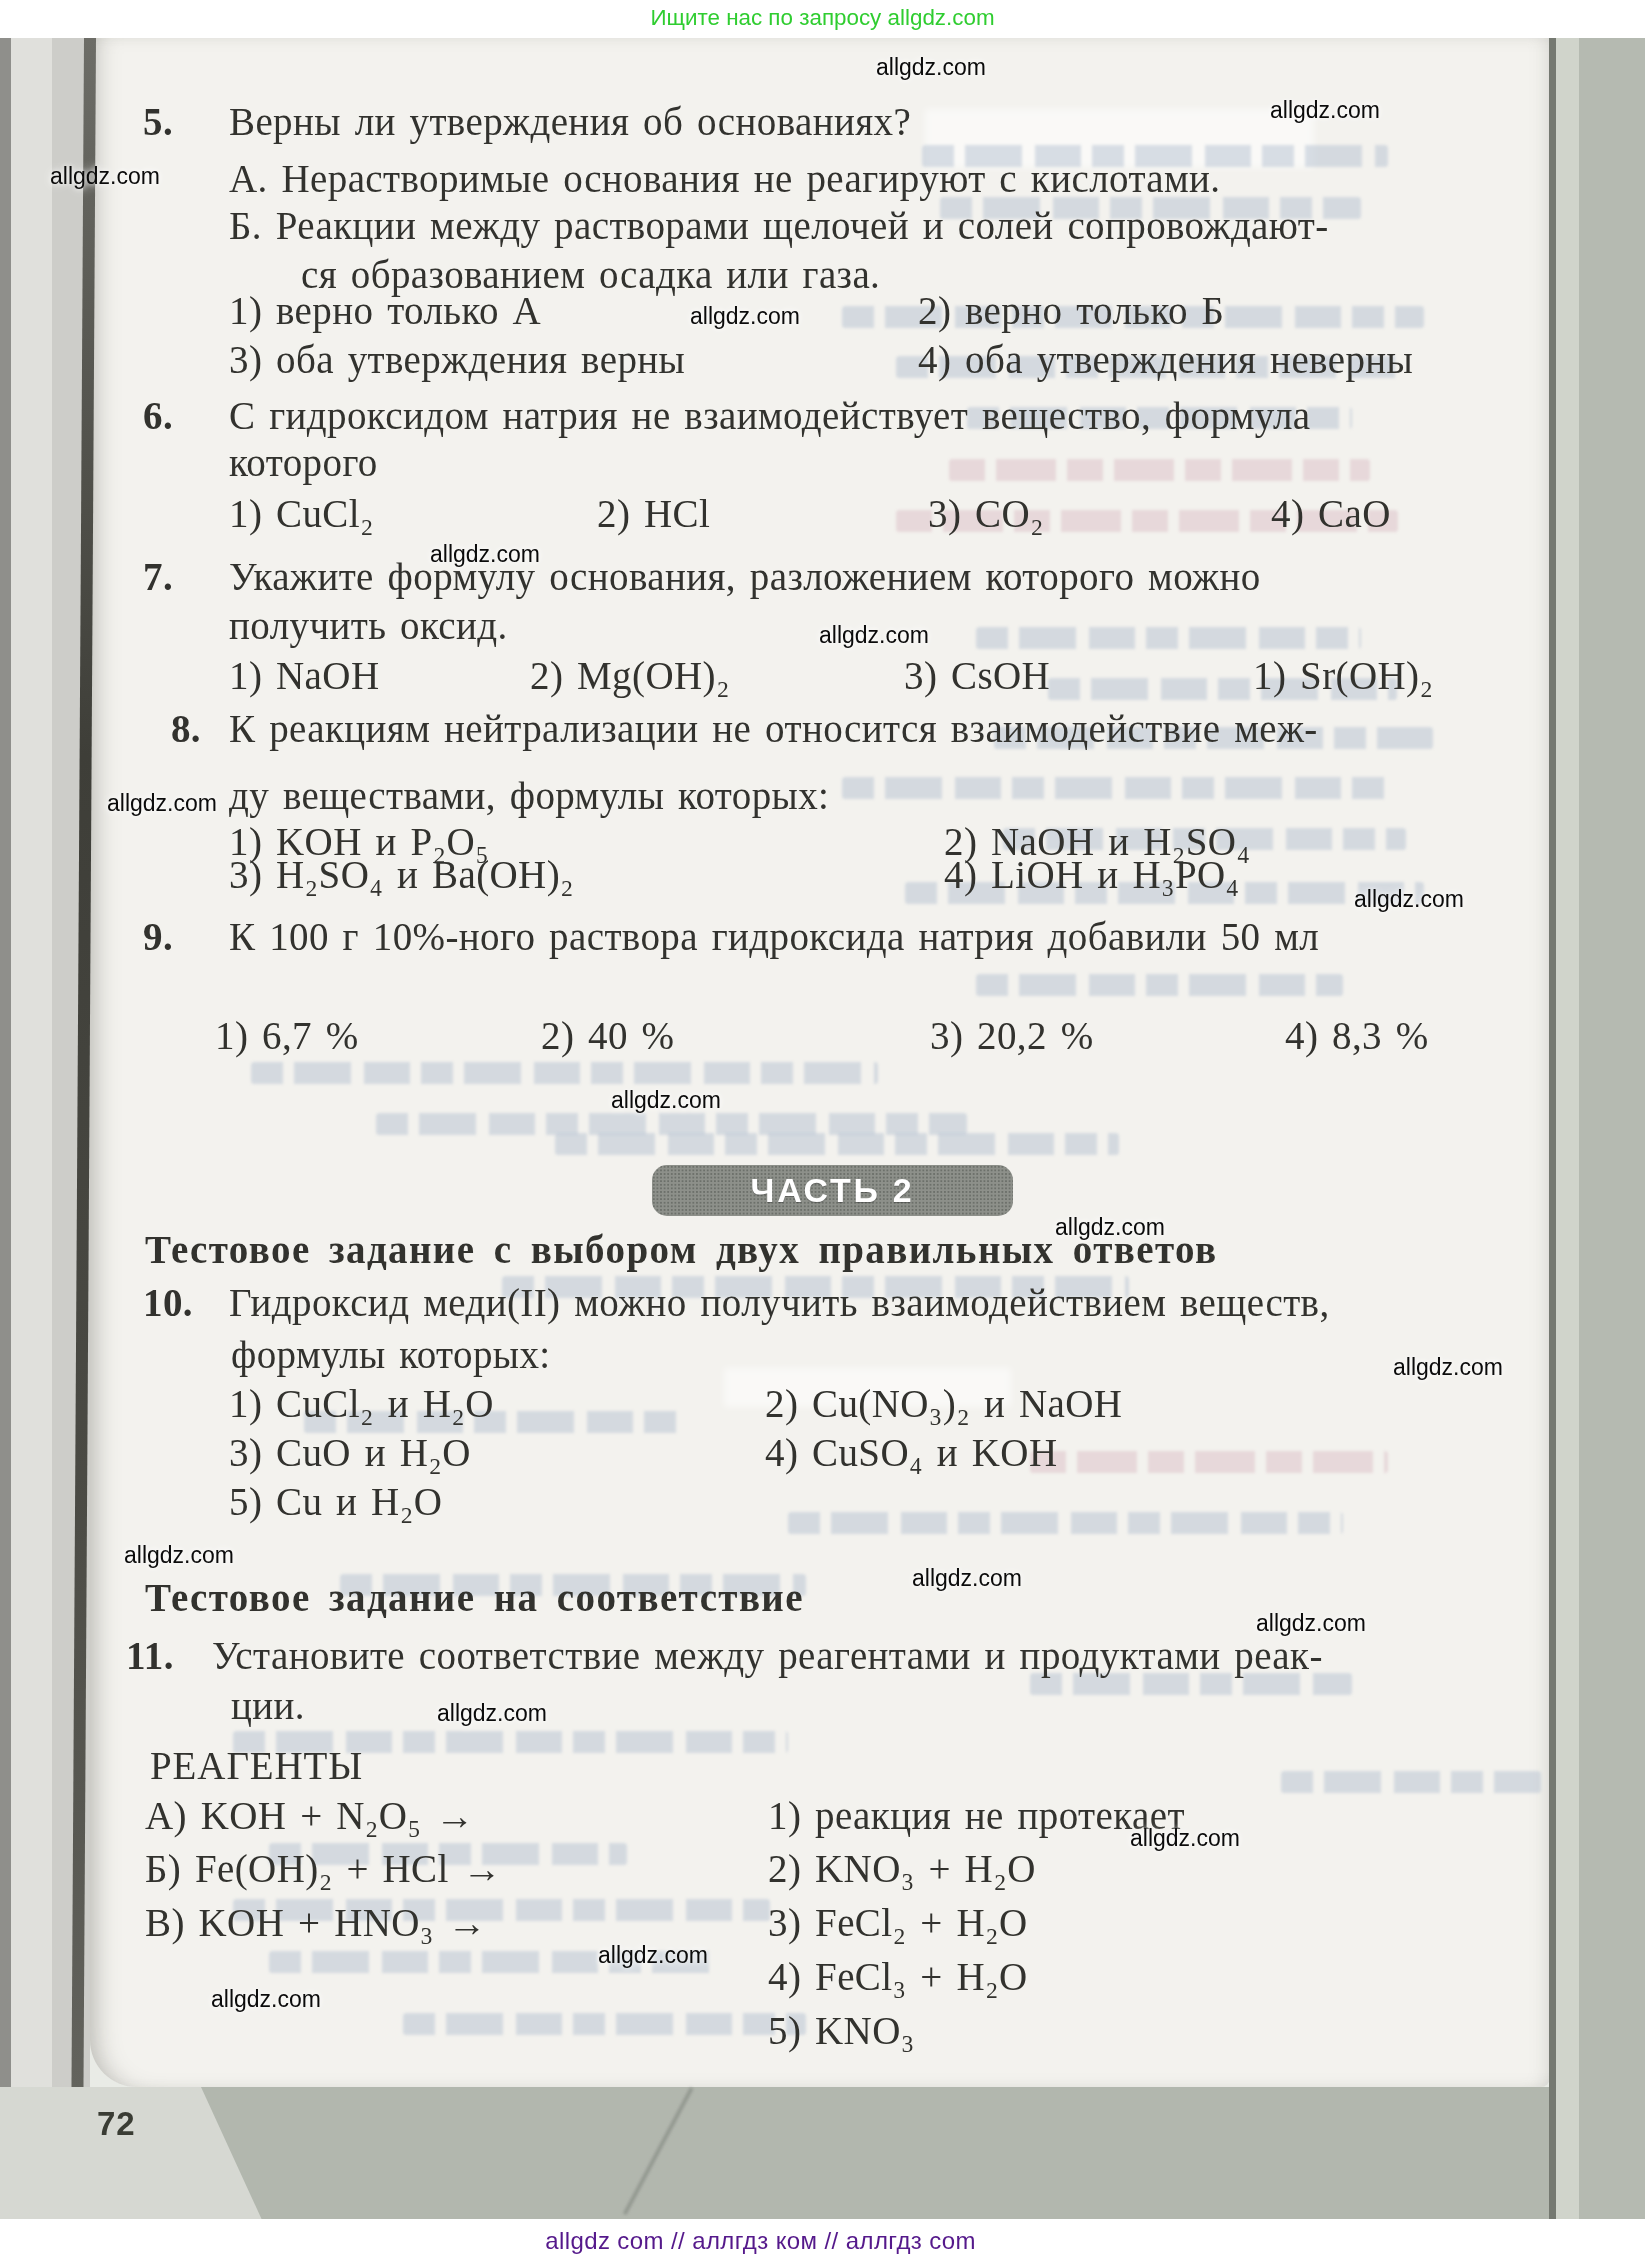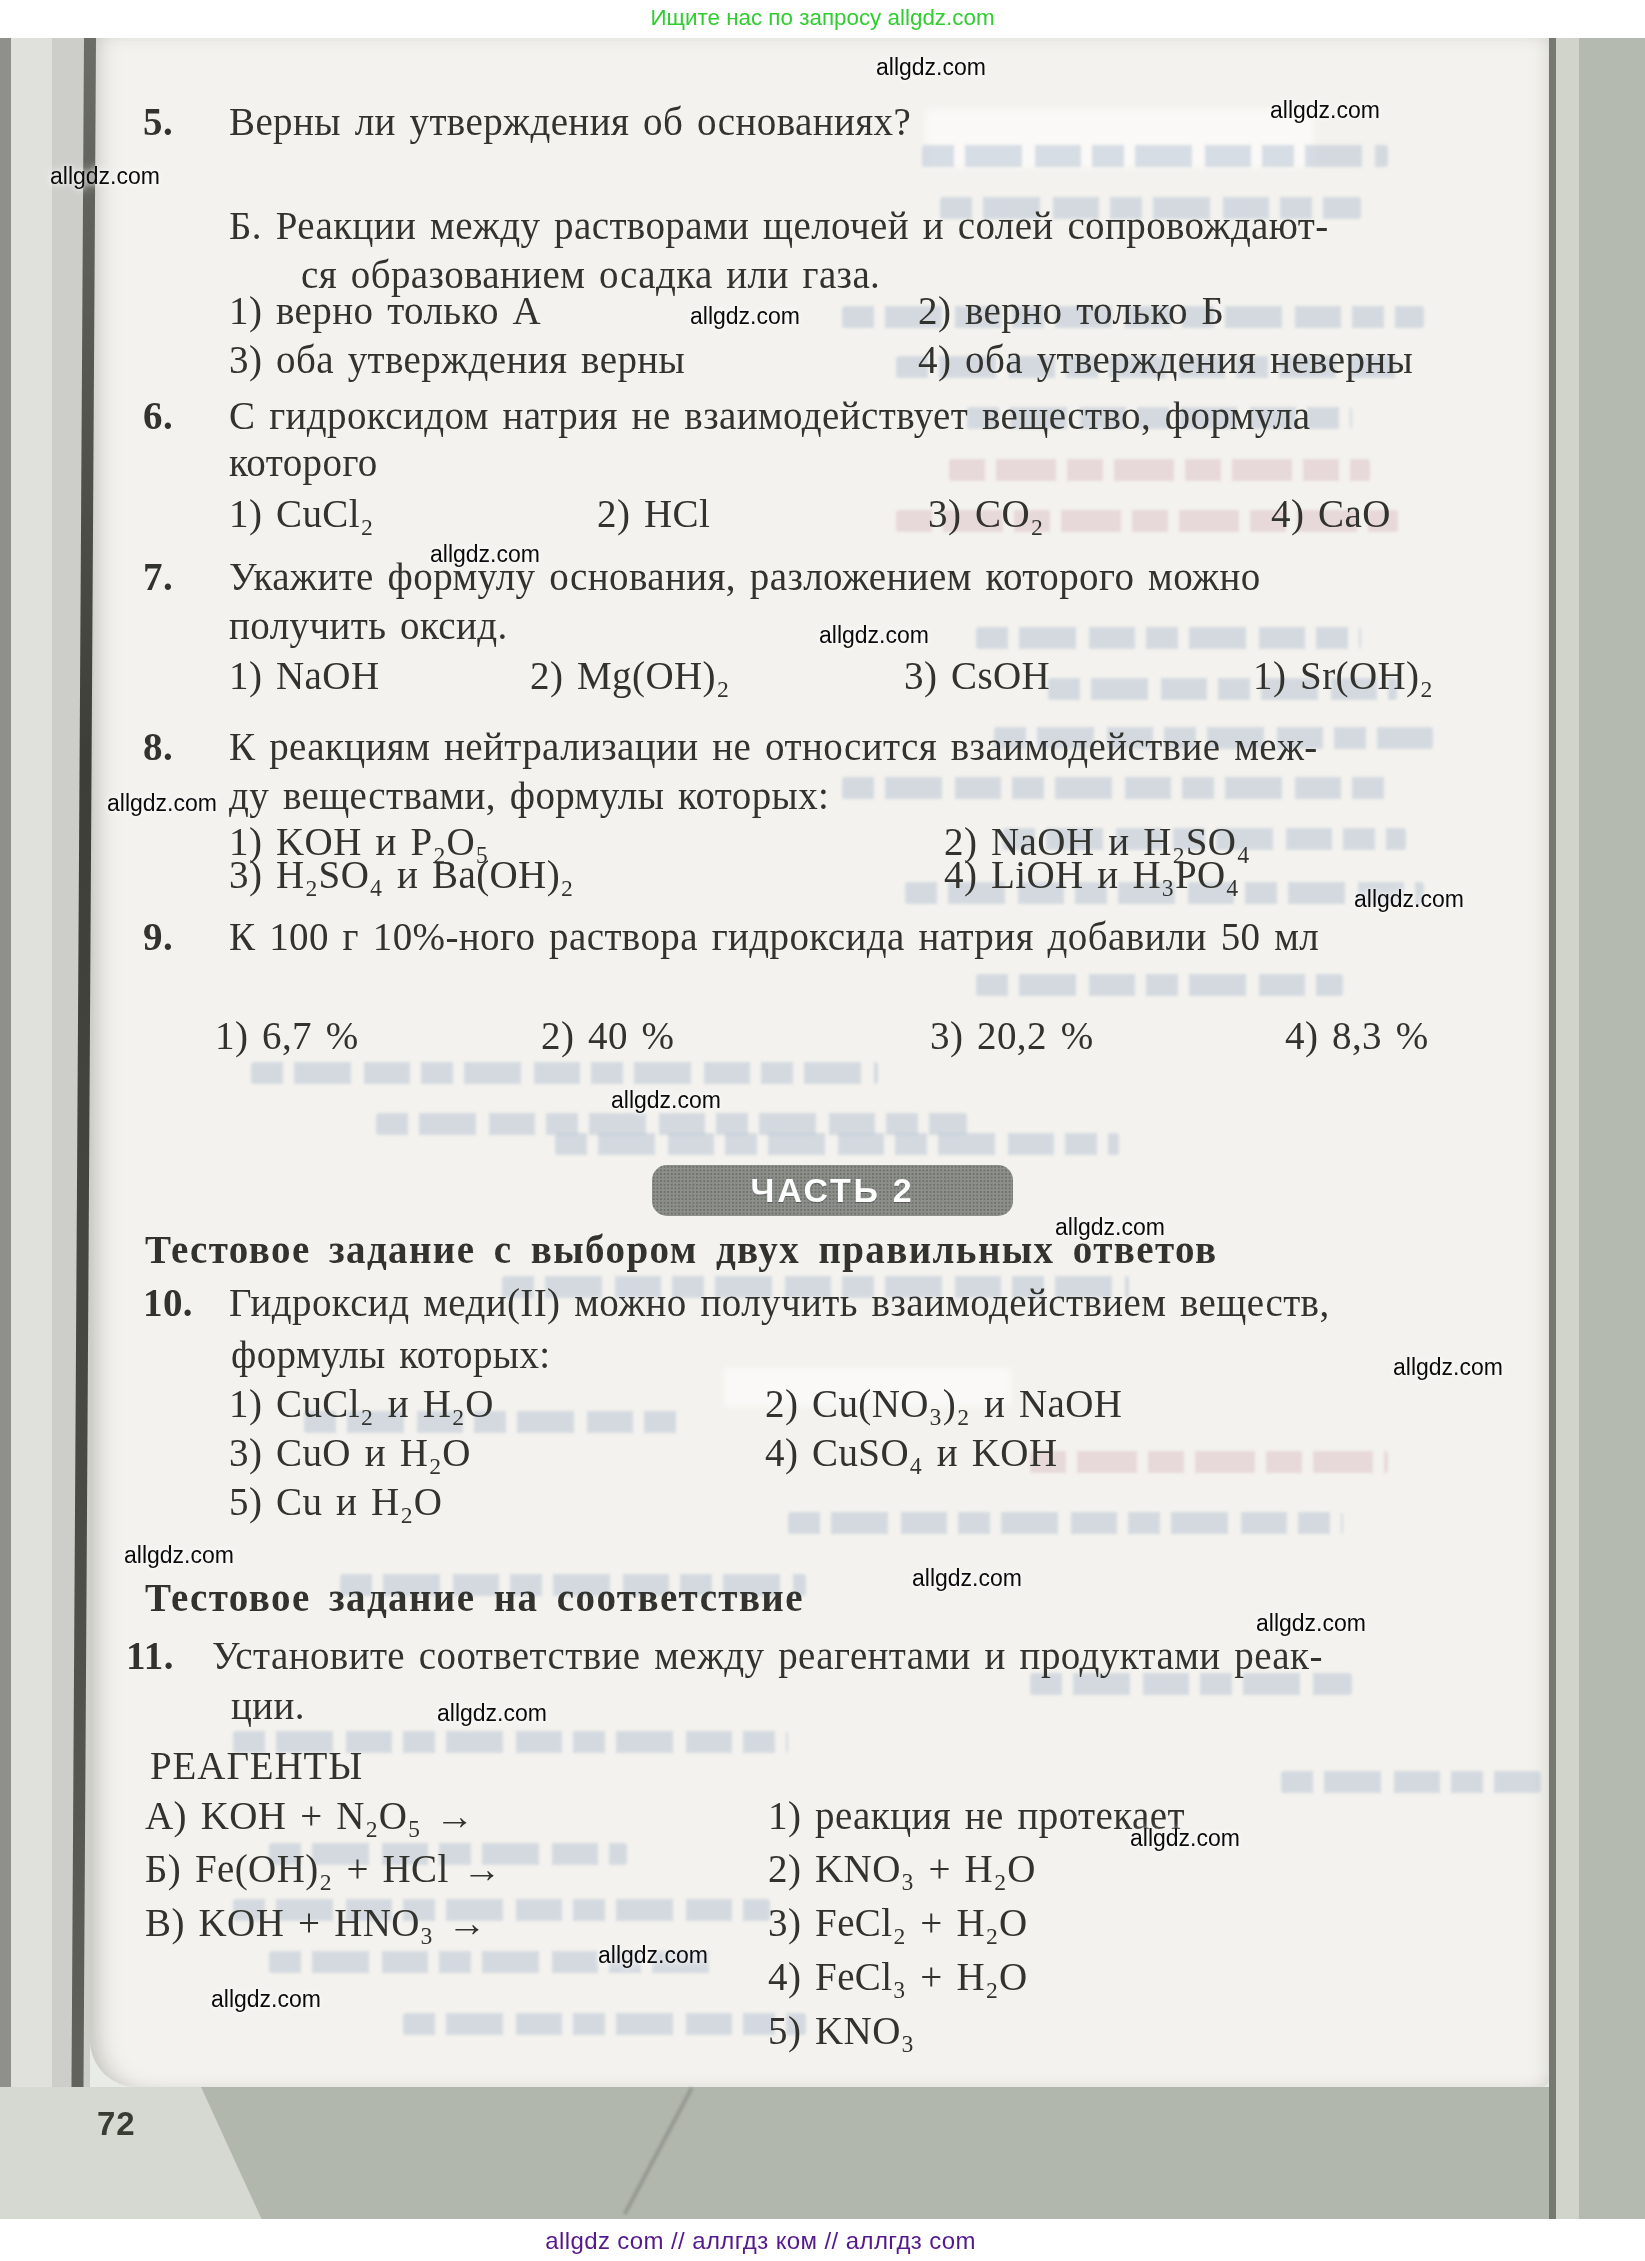--- a/index.html
+++ b/index.html
@@ -142,20 +142,21 @@
   <div class="bl" style="left:269px;top:1843px;width:358px;"></div>
   <div class="bl" style="left:233px;top:1899px;width:537px;"></div>
   <div class="bl" style="left:269px;top:1951px;width:448px;"></div>
   <div class="bl" style="left:403px;top:2013px;width:403px;"></div>
 
   <div class="promo-top">Ищите нас по запросу allgdz.com</div>
 
   <div class="tl" style="left:143px;top:101px;">
     <span class="num">5.</span><span>Верны ли утверждения об основаниях?</span>
   </div>
+  <div class="tl" style="left:229px;top:158px;">А. Нерастворимые основания не реагируют с кислотами.</div>
   <div class="tl" style="left:229px;top:205px;">Б. Реакции между растворами щелочей и солей сопровождают-</div>
   <div class="tl" style="left:301px;top:254px;">ся образованием осадка или газа.</div>
   <div class="tl" style="left:229px;top:290px;">1) верно только А</div>
   <div class="tl" style="left:918px;top:290px;">2) верно только Б</div>
   <div class="tl" style="left:229px;top:339px;">3) оба утверждения верны</div>
   <div class="tl" style="left:918px;top:339px;">4) оба утверждения неверны</div>
 
   <div class="tl" style="left:143px;top:395px;">
     <span class="num">6.</span><span>С гидроксидом натрия не взаимодействует вещество, формула</span>
   </div>
@@ -167,21 +168,21 @@
 
   <div class="tl" style="left:143px;top:556px;">
     <span class="num">7.</span><span>Укажите формулу основания, разложением которого можно</span>
   </div>
   <div class="tl" style="left:229px;top:605px;">получить оксид.</div>
   <div class="tl" style="left:229px;top:655px;">1) NaOH</div>
   <div class="tl" style="left:530px;top:655px;">2) Mg(OH)₂</div>
   <div class="tl" style="left:904px;top:655px;">3) CsOH</div>
   <div class="tl" style="left:1253px;top:655px;">1) Sr(OH)₂</div>
 
-  <div class="tl" style="left:143px;top:726px;">
+  <div class="tl" style="left:143px;top:708px;text-align:center;">
     <span class="num">8.</span><span>К реакциям нейтрализации не относится взаимодействие меж-</span>
   </div>
   <div class="tl" style="left:229px;top:775px;">ду веществами, формулы которых:</div>
   <div class="tl" style="left:229px;top:821px;">1) KOH и P₂O₅</div>
   <div class="tl" style="left:944px;top:821px;">2) NaOH и H₂SO₄</div>
   <div class="tl" style="left:229px;top:854px;">3) H₂SO₄ и Ba(OH)₂</div>
   <div class="tl" style="left:944px;top:854px;">4) LiOH и H₃PO₄</div>
 
   <div class="tl" style="left:143px;top:916px;">
     <span class="num">9.</span><span>К 100 г 10%-ного раствора гидроксида натрия добавили 50 мл</span>

